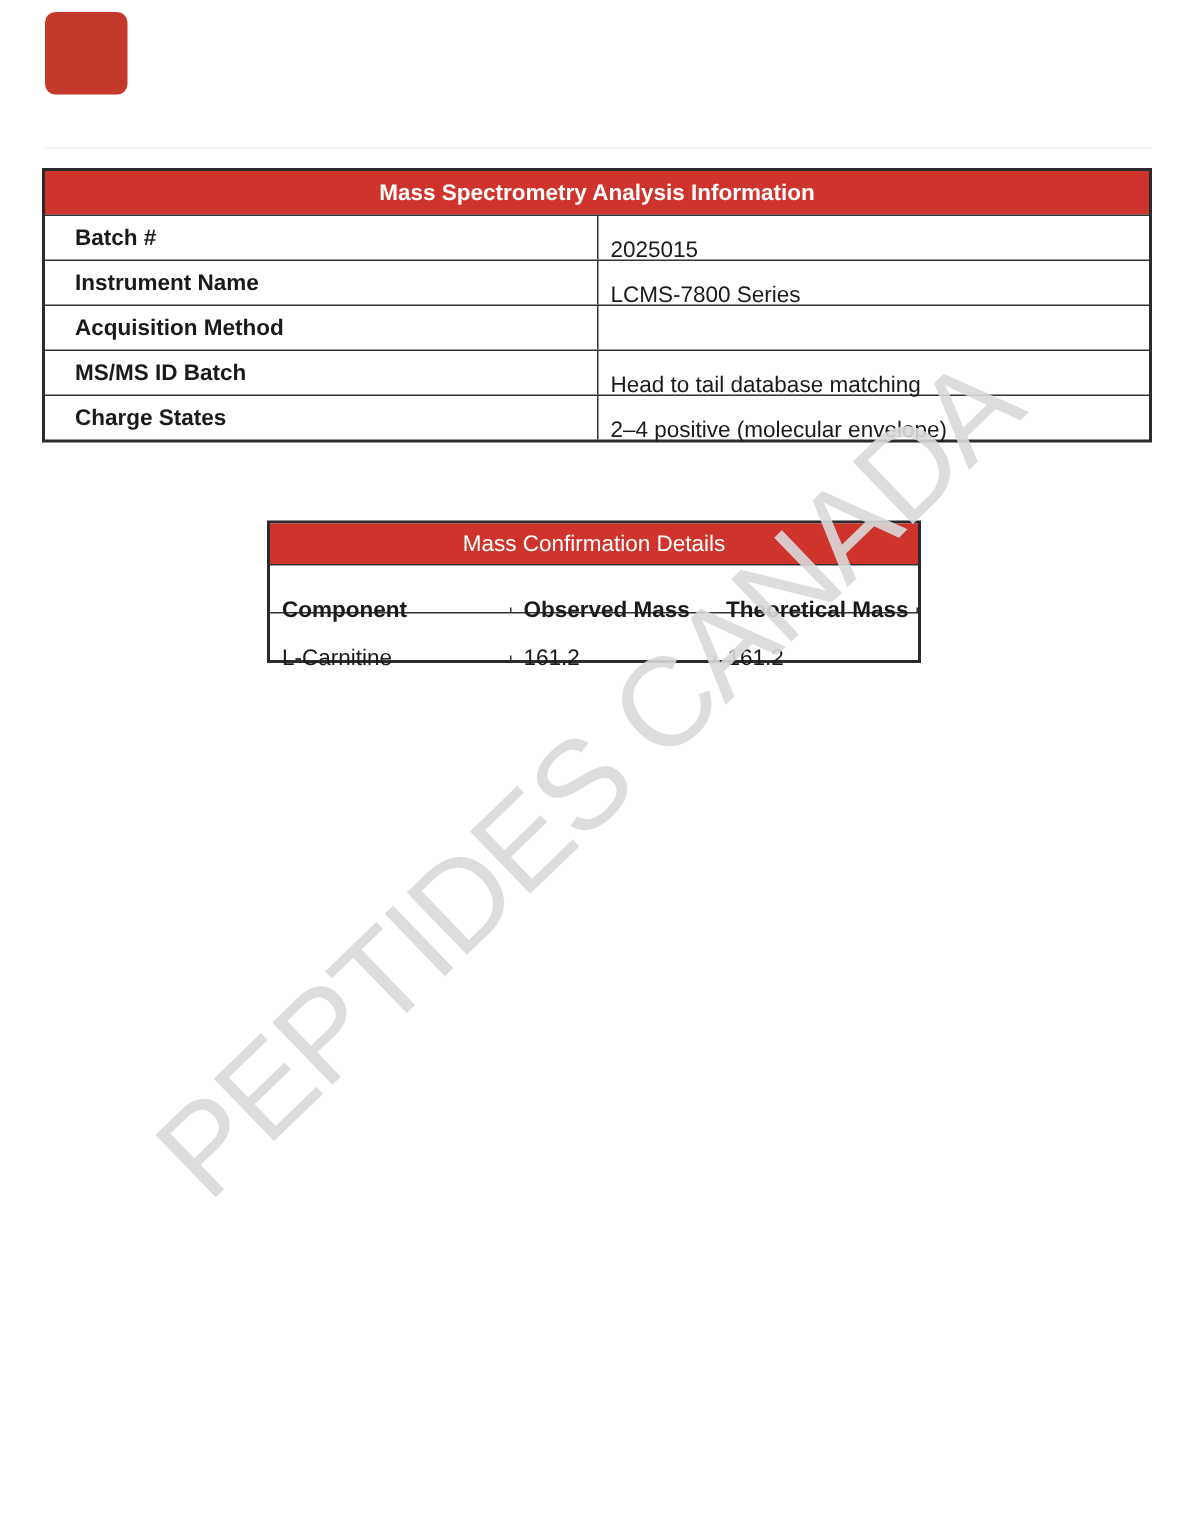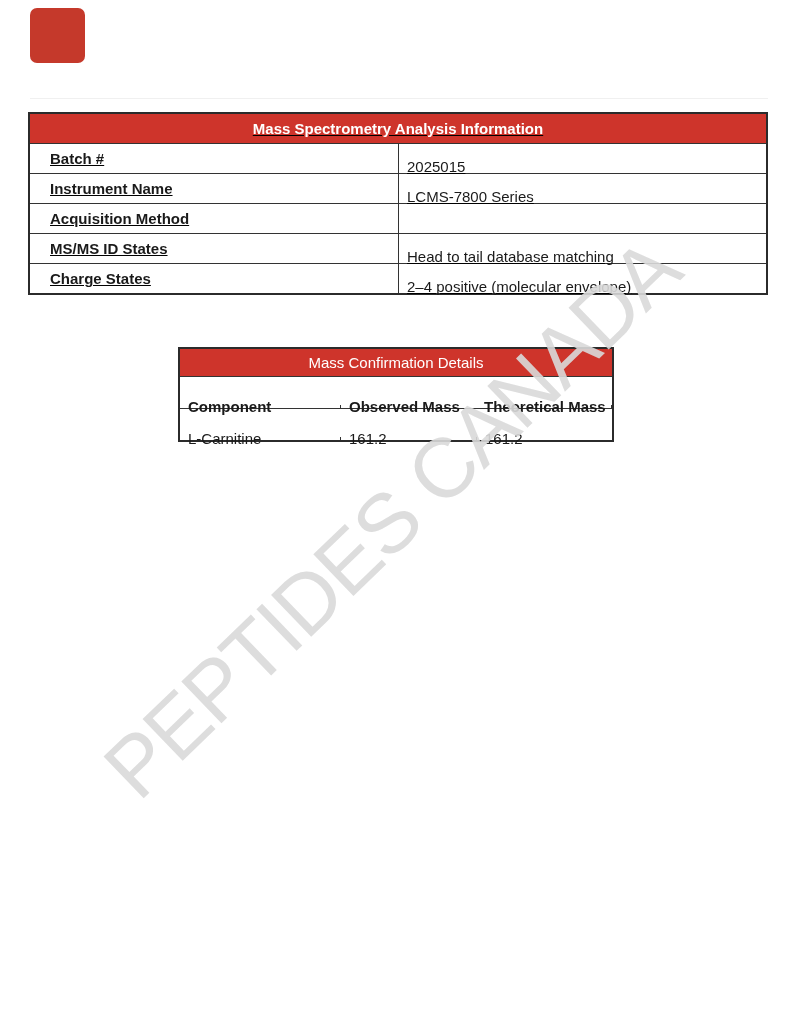--- a/index.html
+++ b/index.html
@@ -34,21 +34,20 @@
 
   
   .t1 {
     position: absolute;
     left: 28px; top: 112px;
     width: 740px;
     border: 2px solid #2b2b2b;
     background: #ffffff;
     box-sizing: border-box;
     z-index: 1;
-    text-decoration: underline;
   }
   .t1-header {
     height: 29px;
     background: #ce342b;
     color: #ffffff;
     font-weight: bold;
     font-size: 15px;
     display: flex;
     align-items: center;
     justify-content: center;
@@ -148,21 +147,21 @@
       <div class="t1-value">2025015</div>
     </div>
     <div class="t1-row">
       <div class="t1-label">Instrument Name</div>
       <div class="t1-value">LCMS-7800 Series</div>
     </div>
     <div class="t1-row">
       <div class="t1-label">Acquisition Method</div>
     </div>
     <div class="t1-row">
-      <div class="t1-label">MS/MS ID States</div>
+      <div class="t1-label">MS/MS ID Batch</div>
       <div class="t1-value">Head to tail database matching</div>
     </div>
     <div class="t1-row">
       <div class="t1-label">Charge States</div>
       <div class="t1-value">2–4 positive (molecular envelope)</div>
     </div>
   </div>
 
   <div class="t2">
     <div class="t2-header">Mass Confirmation Details</div>

